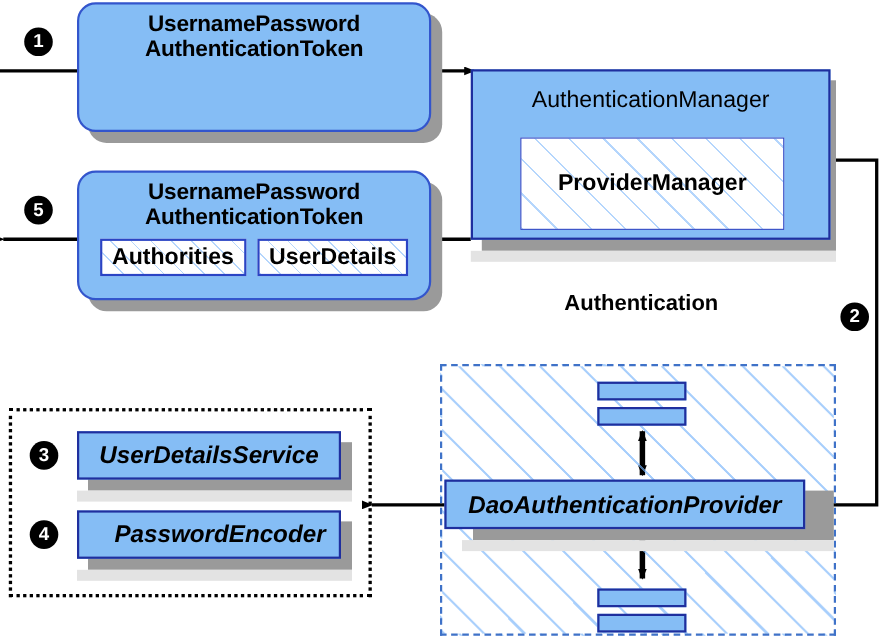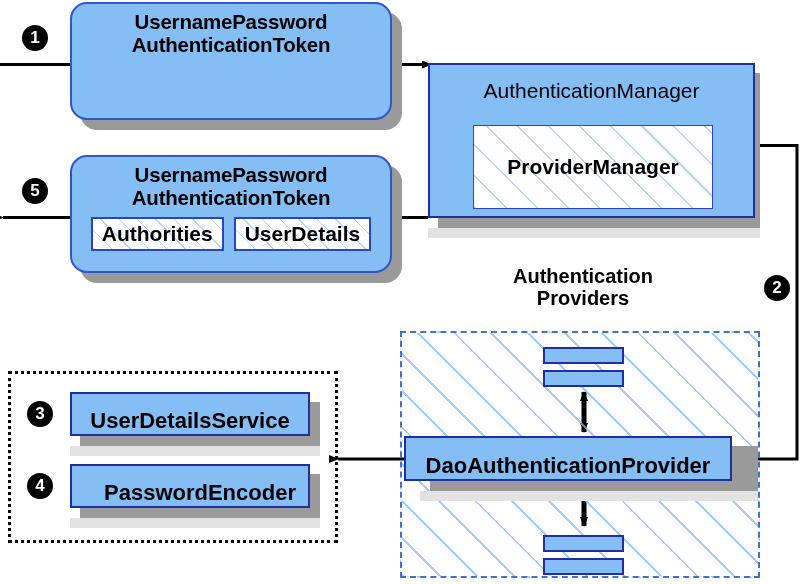--- a/index.html
+++ b/index.html
@@ -35,22 +35,22 @@
 
   
   .hatch-area{position:absolute;box-sizing:border-box;
      border:2.5px dashed #3f72c8;
      background-image:repeating-linear-gradient(45deg,
        rgba(120,180,250,.65) 0 2px, rgba(255,255,255,0) 2px 26px);}
 
   .dotbox{position:absolute;box-sizing:border-box;border:3px dotted #000;}
 
   .flatbox{position:absolute;background:#85bdf5;border:2px solid #1f2f9e;
-           box-sizing:border-box;display:flex;align-items:flex-end;
-           justify-content:center;}
+           box-sizing:border-box;display:flex;align-items:center;
+           justify-content:center;font-style:italic;}
   .flatbox span{font-weight:bold;font-size:22px;color:#000;white-space:nowrap;}
 
   .minibar{position:absolute;background:#85bdf5;border:2px solid #1f2f9e;
            box-sizing:border-box;}
 
   .label{position:absolute;font-weight:bold;font-size:20px;color:#000;
          text-align:center;line-height:1.12;}
 
   
   .badge{position:absolute;width:26px;height:26px;border-radius:50%;
@@ -121,21 +121,20 @@
       </div>
       <div class="slot">
         <span>UserDetails</span>
       </div>
     </div>
   </div>
   <div class="badge" style="left:22px;top:178px;">5</div>
 
   <div class="label" style="left:463px;top:265px;width:240px;">
     <div>Authentication</div>
-    <div>Providers</div>
   </div>
   <div class="badge" style="left:764px;top:275px;">2</div>
 
   <div class="hatch-area" style="left:400px;top:331px;width:360px;height:247px;"></div>
 
   <div class="minibar" style="left:543px;top:347px;width:81px;height:17px;"></div>
   <div class="minibar" style="left:543px;top:370px;width:81px;height:17px;"></div>
 
   <div class="shadow" style="left:430px;top:446px;width:328px;height:45px;"></div>
   <div class="shadow2" style="left:420px;top:491px;width:338px;height:10px;"></div>

